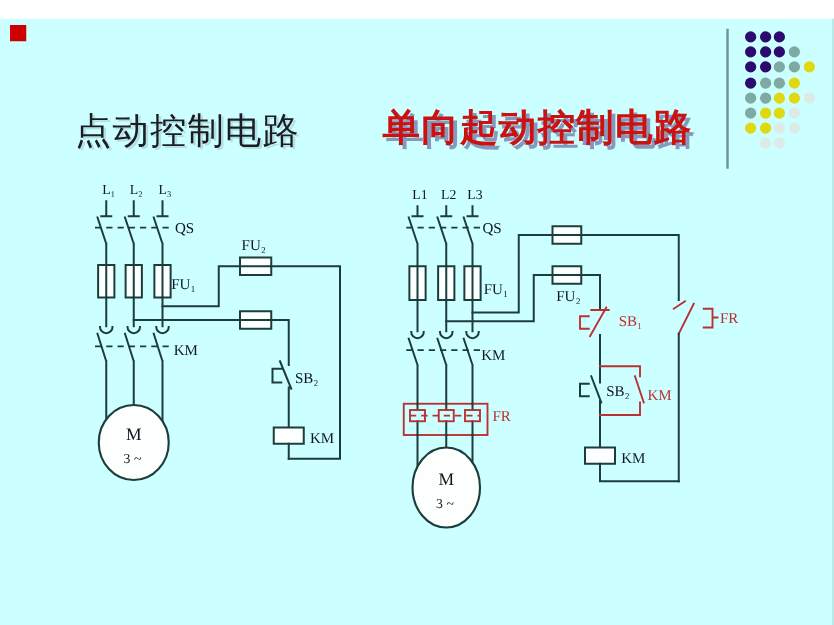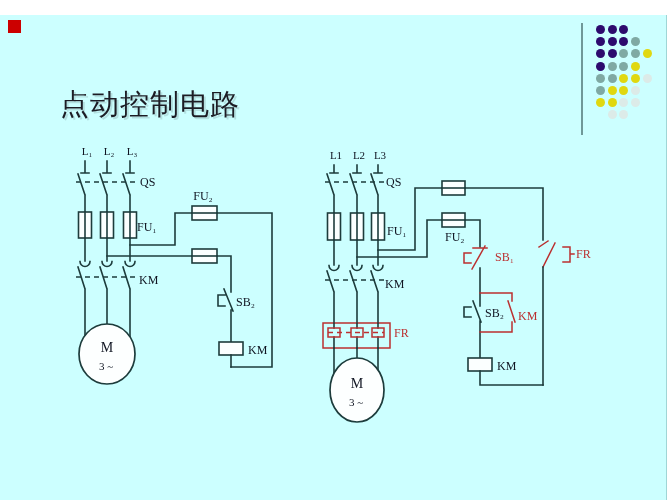--- a/index.html
+++ b/index.html
@@ -77,20 +77,21 @@
       <span class="dot" style="left: 35.1px; top: 61px; background: rgb(220, 235, 232);"></span>
       <span class="dot" style="left: 0px; top: 73.2px; background: rgb(224, 216, 16);"></span>
       <span class="dot" style="left: 11.7px; top: 73.2px; background: rgb(224, 216, 16);"></span>
       <span class="dot" style="left: 23.4px; top: 73.2px; background: rgb(220, 235, 232);"></span>
       <span class="dot" style="left: 35.1px; top: 73.2px; background: rgb(220, 235, 232);"></span>
       <span class="dot" style="left: 11.7px; top: 85.4px; background: rgb(220, 235, 232);"></span>
       <span class="dot" style="left: 23.4px; top: 85.4px; background: rgb(220, 235, 232);"></span>
     </div>
 
   <div class="title-left">点动控制电路</div>
+  <div class="title-right">单向起动控制电路</div>
 
   <svg id="left-diagram" class="diagram" width="240" height="260" viewBox="0 0 240 260">
     <g>
       <text class="lbl sm" text-anchor="middle" x="37" y="20">L₁</text>
       <text class="lbl sm" text-anchor="middle" x="59" y="20">L₂</text>
       <text class="lbl sm" text-anchor="middle" x="82" y="20">L₃</text>
 
       <path class="w" d="M35,26 V38 M31,38 H39 M35,60 L28,39 M35,60 V77"></path>
       <path class="w" d="M57,26 V38 M53,38 H61 M57,60 L50,39 M57,60 V77"></path>
       <path class="w" d="M80,26 V38 M76,38 H84 M80,60 L73,39 M80,60 V77"></path>

